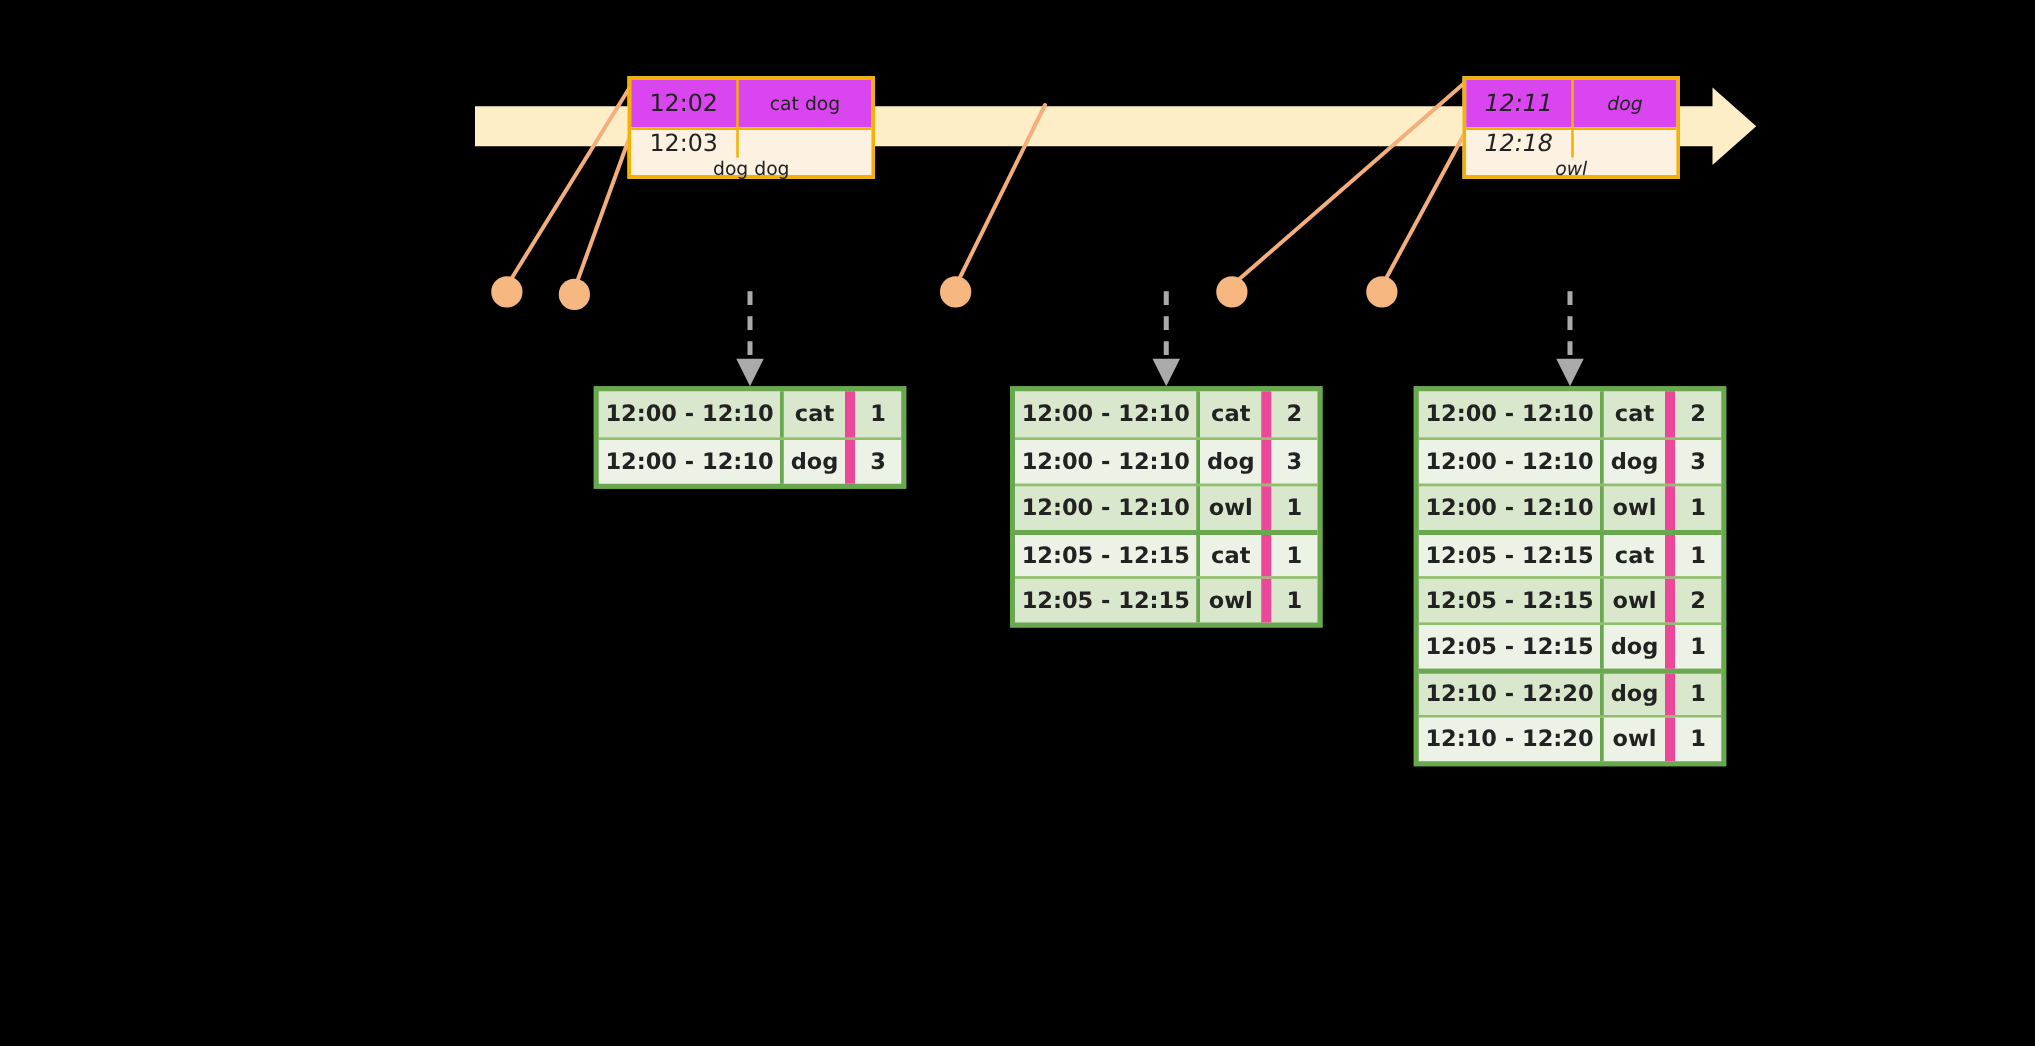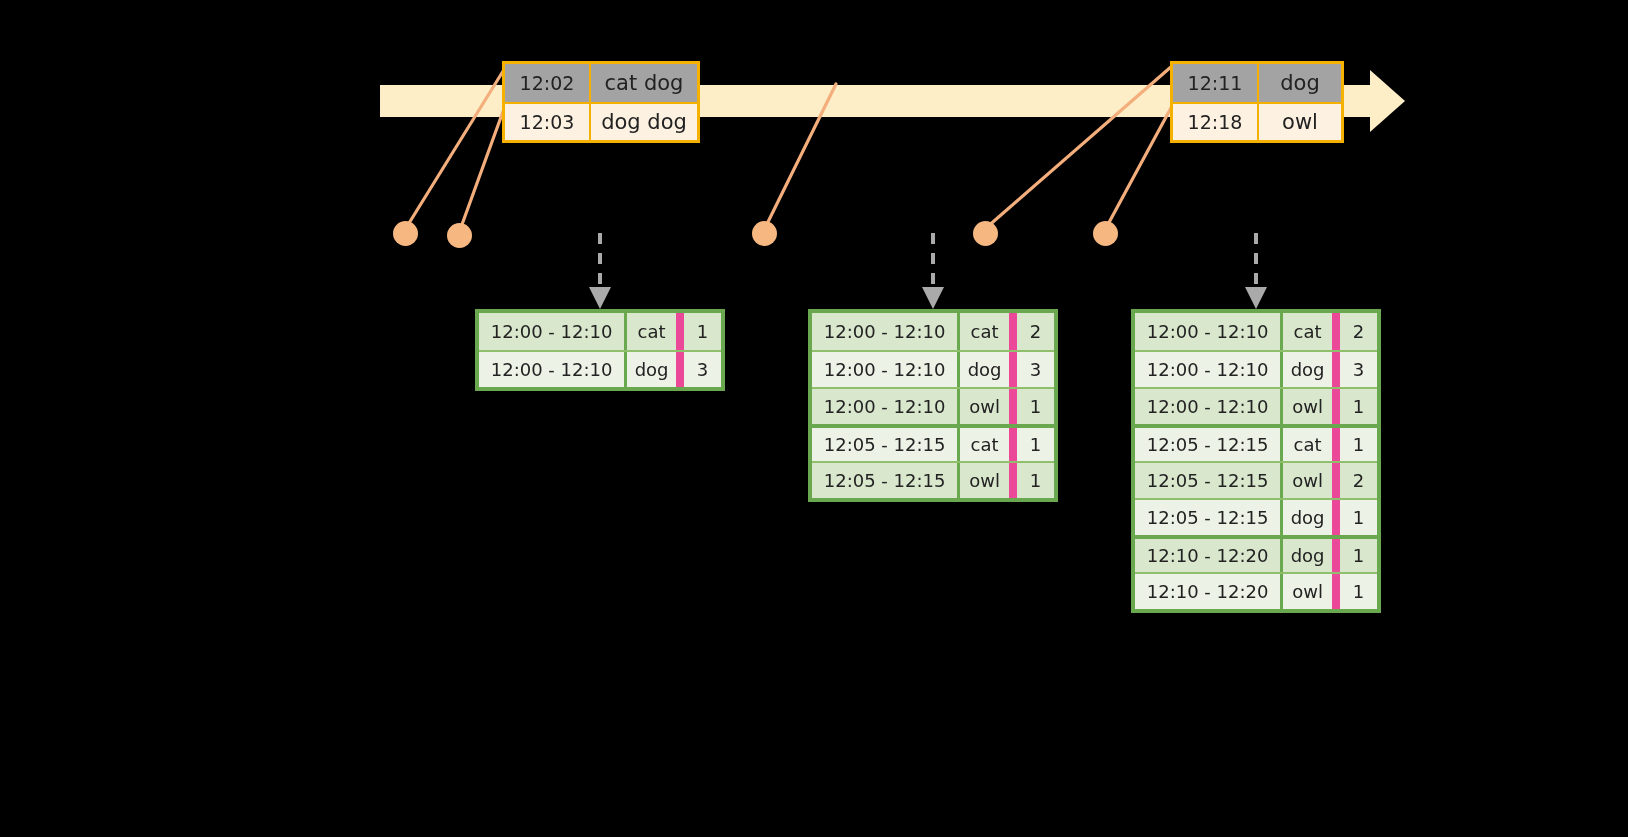--- a/index.html
+++ b/index.html
@@ -6,31 +6,31 @@
   body{width:1628px;height:837px;position:relative;overflow:hidden;
        font-family:"DejaVu Sans","Liberation Sans",sans-serif;}
   #stage{position:absolute;left:0;top:0;width:1628px;height:837px;}
   #svg-layer{position:absolute;left:0;top:0;width:1628px;height:837px;pointer-events:none;}
 
   
   .evt-group{position:absolute;border:3px solid #f5b000;box-sizing:border-box;
              background:#fff3e0;}
   .evt-row{display:flex;height:38px;box-sizing:border-box;}
   .evt-row + .evt-row{border-top:2px solid #f5b000;}
-  .evt-row.shade{background:#a3a3a3;}
-  .evt-row.plain{background:#fdf1e2;}
+  .evt-row.shade{background:#d946ef;}
+  .evt-row.plain{background:#fdf1e2;flex-direction:column;}
   .evt-time{width:84px;display:flex;align-items:center;justify-content:center;
             border-right:2px solid #f5b000;font-size:19px;color:#222;}
   .evt-words{flex:1;display:flex;align-items:center;justify-content:center;
-             font-size:21px;color:#222;padding:0 4px;white-space:nowrap;}
+             font-size:15px;color:#222;padding:0 4px;white-space:nowrap;}
 
   
   .gtable{position:absolute;border:4px solid #6aa84f;box-sizing:border-box;
           background:#6aa84f;}
-  .grow{display:flex;height:37px;box-sizing:border-box;}
+  .grow{display:flex;height:37px;box-sizing:border-box;font-weight:bold;}
   .grow.a{background:#d9e7cd;}
   .grow.b{background:#edf2e6;}
   .gcell{display:flex;align-items:center;justify-content:center;
          font-size:18px;color:#222;box-sizing:border-box;}
   .g-win{width:152px;border-right:3px solid #6aa84f;}
   .g-word{width:58px;border-right:8px solid #ec4899;}
   .g-cnt{width:38px;}
   .grow + .grow{border-top:2px solid #8fbf6a;}
   .grow.sep{border-top:4px solid #6aa84f;}
 
@@ -79,21 +79,21 @@
       <div class="evt-time">12:02</div>
       <div class="evt-words">cat dog</div>
     </div>
     <div class="evt-row plain">
       <div class="evt-time">12:03</div>
       <div class="evt-words">dog dog</div>
     </div>
   </div>
 
 
-  <div class="evt-group" style="left:1170px;top:61px;width:174px;">
+  <div class="evt-group" style="left:1170px;top:61px;width:174px;font-style:italic;">
     <div class="evt-row shade">
       <div class="evt-time">12:11</div>
       <div class="evt-words">dog</div>
     </div>
     <div class="evt-row plain">
       <div class="evt-time">12:18</div>
       <div class="evt-words">owl</div>
     </div>
   </div>
 

